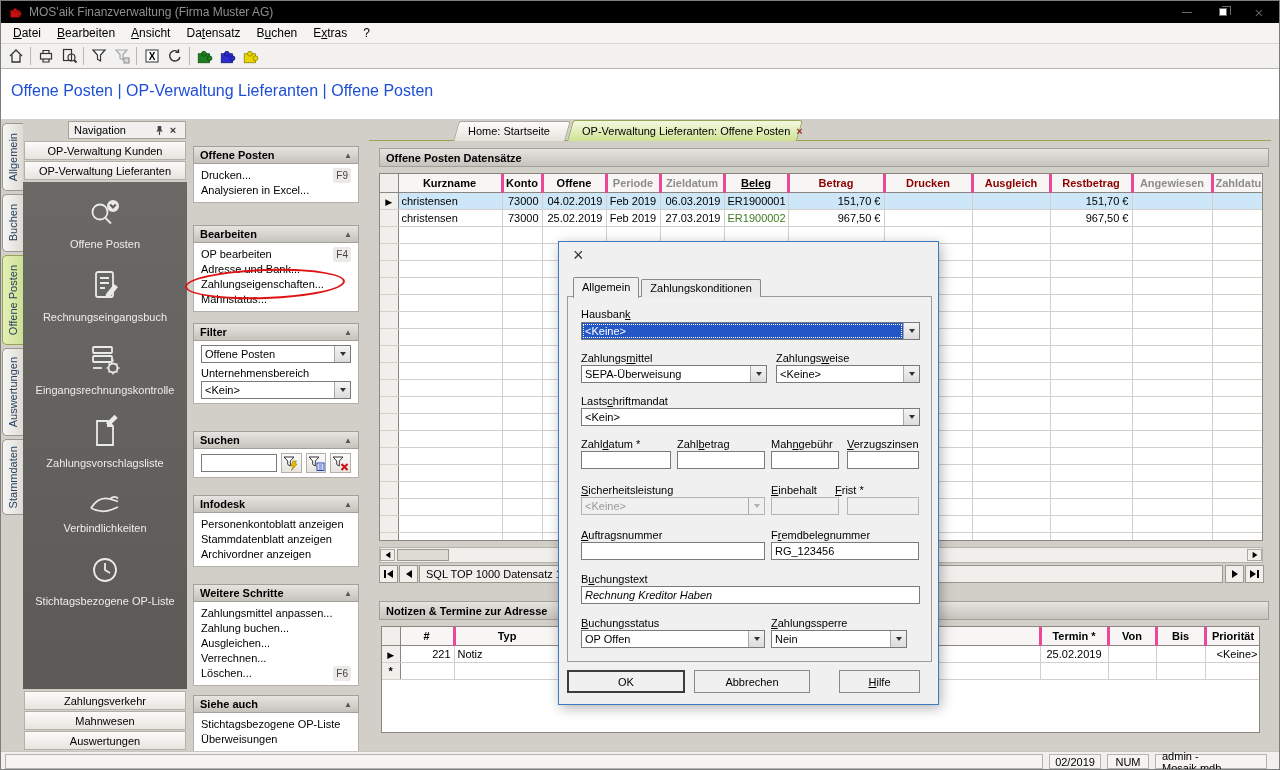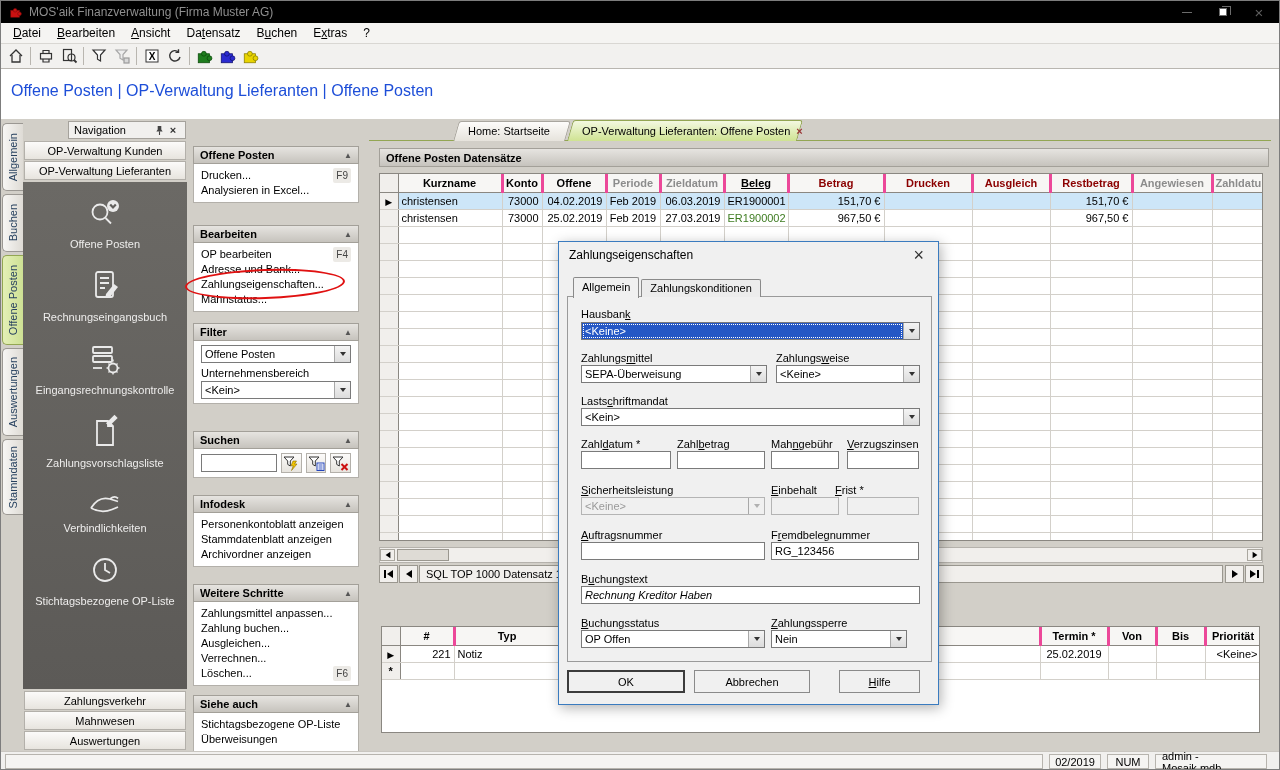--- a/index.html
+++ b/index.html
@@ -901,20 +901,23 @@
     <span>SQL TOP 1000 Datensatz 1</span>
   </div>
   <div class="navig-btn" style="left:1224px">
       <span class="tri-r"></span>
     </div>
   <div class="navig-btn" style="left:1244px">
       <span class="tri-r"></span>
       <span class="vbar"></span>
     </div>
 
+  <div class="sect-head" style="top:600px">
+      <span>Notizen &amp; Termine zur Adresse</span>
+    </div>
 
   <div class="gridwrap" style="left:380px;top:625px;width:879px;height:107px">
     <table class="grid" style="width:879px">
       <colgroup>
           <col style="width:18px">
           <col style="width:54px">
           <col style="width:106px">
           <col style="width:480px">
           <col style="width:68px">
           <col style="width:48px">
@@ -960,21 +963,20 @@
 
   <div class="statusbar">
     <div class="sb-seg" style="left:4px;width:1038px"></div>
     <div class="sb-seg" style="left:1048px;width:52px;justify-content:center">02/2019</div>
     <div class="sb-seg" style="left:1106px;width:42px;justify-content:center">NUM</div>
     <div class="sb-seg" style="left:1154px;width:112px">admin - Mosaik.mdb</div>
   </div>
 
   <div class="dialog">
     <div class="dlg-title">
-      <span class="t">Zahlungseigenschaften</span>
       <span class="dlg-close">×</span>
     </div>
     <div class="dtabs">
       <span class="dtab active">Allgemein</span>
       <span class="dtab">Zahlungskonditionen</span>
     </div>
     <div class="dlg-page"></div>
 
     <span class="dlbl" style="left:22px;top:66px">Hausban<u>k</u></span>
     <div class="combo focused dcombo" style="left:22px;top:80px;width:339px">

